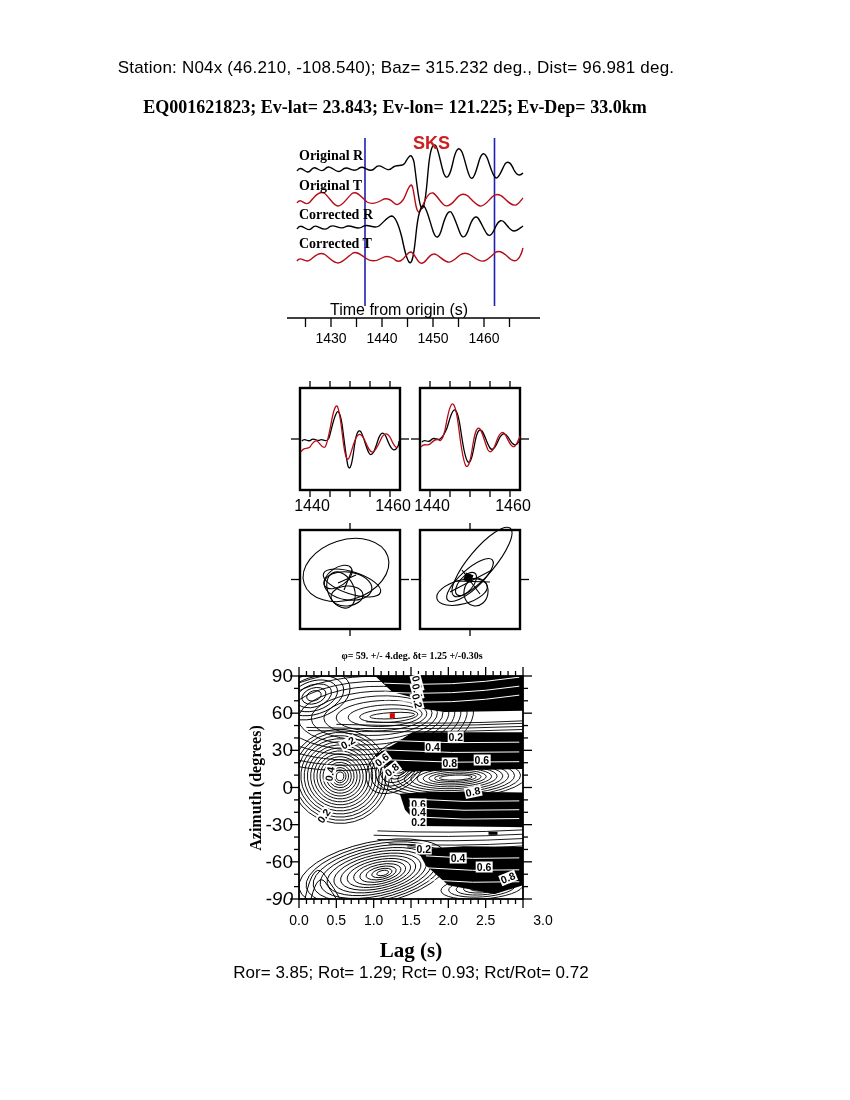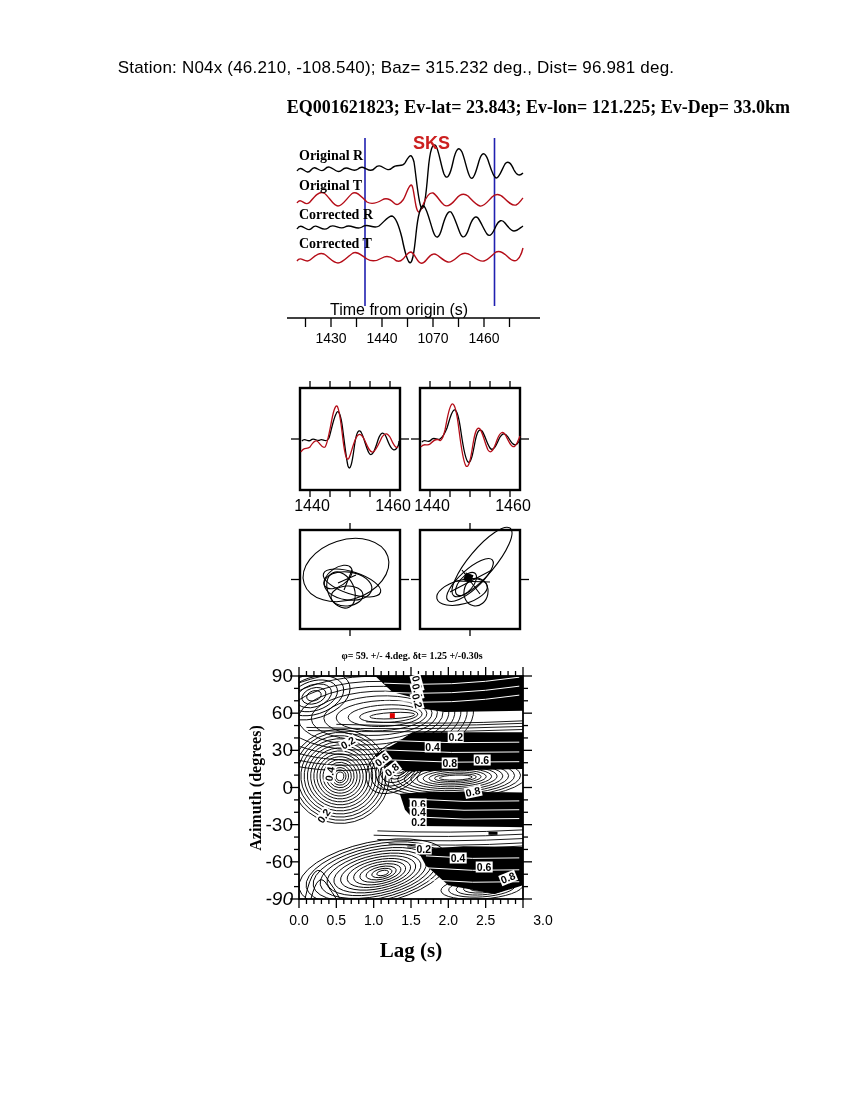--- a/index.html
+++ b/index.html
@@ -330,39 +330,40 @@
         <line x1="294" y1="700.7777777777778" x2="299" y2="700.7777777777778"></line>
         <line x1="523" y1="700.7777777777778" x2="528" y2="700.7777777777778"></line>
         <line x1="294" y1="688.3888888888889" x2="299" y2="688.3888888888889"></line>
         <line x1="523" y1="688.3888888888889" x2="528" y2="688.3888888888889"></line>
         <line x1="290" y1="676" x2="299" y2="676"></line>
         <line x1="523" y1="676" x2="532" y2="676"></line>
       </g>
   </svg>
 
   <div class="abs ctr t-station" style="left:0;top:58;width:792px;top:58px;">Station: N04x (46.210, -108.540); Baz=  315.232 deg., Dist=   96.981 deg.</div>
-  <div class="abs ctr t-event" style="left:0;top:97px;width:790px;text-align:right;">EQ001621823; Ev-lat=  23.843; Ev-lon= 121.225; Ev-Dep= 33.0km</div>
+  <div class="abs ctr t-event" style="left:0;top:97px;width:790px;">EQ001621823; Ev-lat=  23.843; Ev-lon= 121.225; Ev-Dep= 33.0km</div>
 
   <div class="abs t-sks" style="left:413px;top:133px;color:#cc2020;">SKS</div>
   <div class="abs t-trace" style="left:299px;top:148px;">Original R</div>
   <div class="abs t-trace" style="left:299px;top:178px;">Original T</div>
   <div class="abs t-trace" style="left:299px;top:207px;">Corrected R</div>
   <div class="abs t-trace" style="left:299px;top:236px;">Corrected T</div>
 
   <div class="abs t-timelabel" style="left:330px;top:301px;">Time from origin (s)</div>
 
   <div class="abs t-cttitle" style="left:412px;top:650px;">φ= 59. +/- 4.deg. δt= 1.25 +/-0.30s</div>
   <div class="abs t-ylab" style="left:256px;top:788px;">Azimuth (degrees)</div>
   <div class="abs t-xlab" style="left:411px;top:938px;">Lag (s)</div>
 
+  <div class="abs t-stats" style="left:411px;top:963px;">Ror= 3.85; Rot= 1.29; Rct= 0.93; Rct/Rot= 0.72</div>
 
   <div id="labels-layer">
       <div class="abs num" style="left: 331px; top: 330px;">1430</div>
       <div class="abs num" style="left: 382px; top: 330px;">1440</div>
-      <div class="abs num" style="left: 433px; top: 330px;">1070</div>
+      <div class="abs num" style="left: 433px; top: 330px;">1450</div>
       <div class="abs num" style="left: 484px; top: 330px;">1460</div>
       <div class="abs num-box" style="left: 312px; top: 497px;">1440</div>
       <div class="abs num-box" style="left: 393px; top: 497px;">1460</div>
       <div class="abs num-box" style="left: 432px; top: 497px;">1440</div>
       <div class="abs num-box" style="left: 513px; top: 497px;">1460</div>
       <div class="abs num" style="left: 299px; top: 912px;">0.0</div>
       <div class="abs num" style="left: 336.333px; top: 912px;">0.5</div>
       <div class="abs num" style="left: 373.667px; top: 912px;">1.0</div>
       <div class="abs num" style="left: 411px; top: 912px;">1.5</div>
       <div class="abs num" style="left: 448.333px; top: 912px;">2.0</div>

